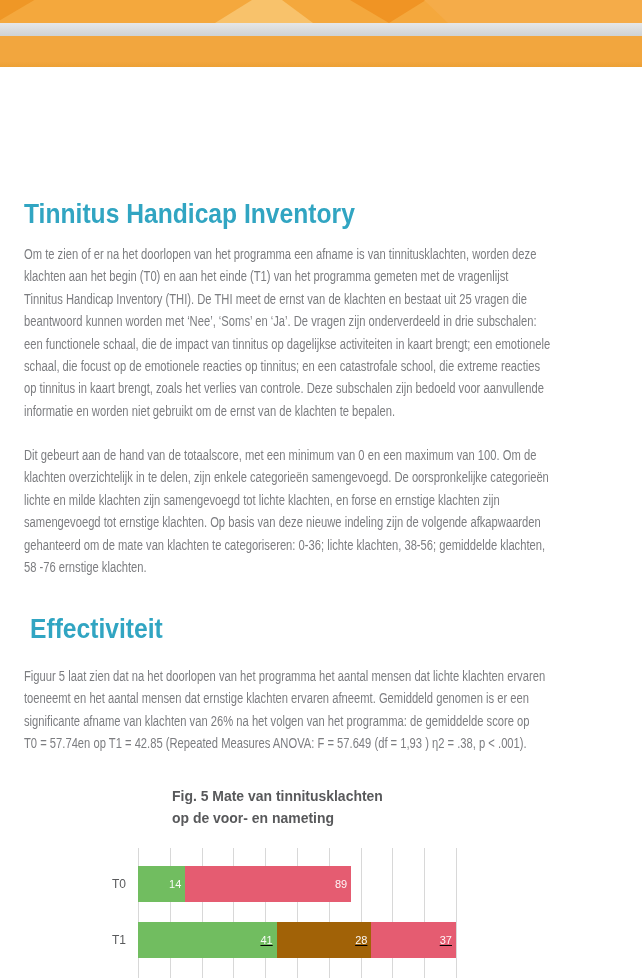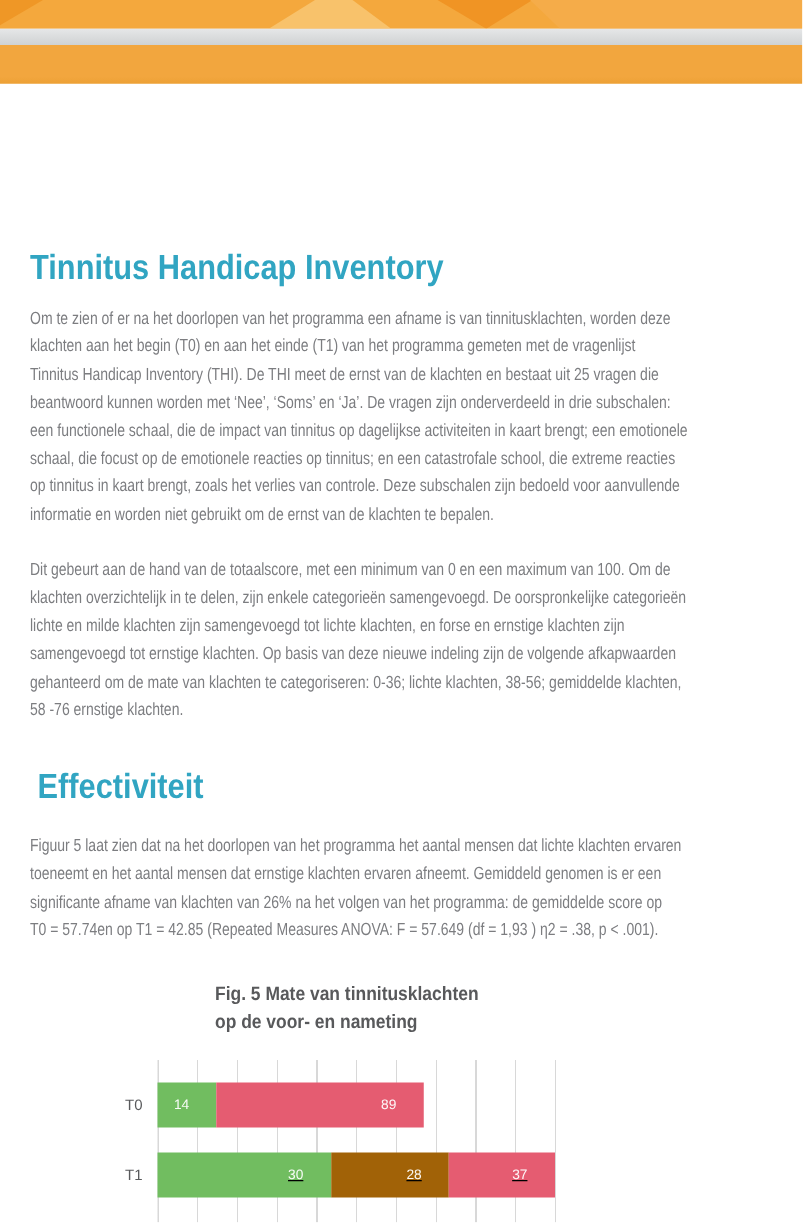--- a/index.html
+++ b/index.html
@@ -20,26 +20,26 @@
   
   .h-teal{position:absolute;color:#31A5C2;font-weight:700;font-size:28px;line-height:32px;
           transform:scaleX(0.88);transform-origin:0 0;white-space:nowrap;}
   .para{position:absolute;color:#7C7D80;font-size:14px;line-height:22.4px;
         transform:scaleX(0.80);transform-origin:0 0;width:780px;}
   .para .text-line{white-space:nowrap;}
   .fig-title{position:absolute;left:172px;top:785px;color:#58595B;font-weight:700;
              font-size:15.5px;line-height:22px;transform:scaleX(0.90);transform-origin:0 0;width:420px;}
   .fig-title .text-line{white-space:nowrap;}
   
-  .plot{position:absolute;left:126px;top:848px;width:325px;height:130px;}
+  .plot{position:absolute;left:138px;top:848px;width:325px;height:130px;}
   .gridlines{position:absolute;left:0;top:0;width:319px;height:130px;
              background:repeating-linear-gradient(to right,#D8D8D8 0 1px,transparent 1px 31.8px);}
   .bar-row{position:absolute;left:0;height:36px;display:flex;}
   .bar-seg{height:36px;display:flex;align-items:center;justify-content:flex-end;
-           color:rgba(255,255,255,0.95);font-size:11px;box-sizing:border-box;padding-right:22px;}
+           color:rgba(255,255,255,0.95);font-size:11px;box-sizing:border-box;padding-right:4px;}
   .row-label{position:absolute;left:-44px;width:32px;text-align:right;color:#595A5C;
              font-size:12px;line-height:36px;}
 </style>
 </head>
 <body>
 
 <div class="page">
 
   <div class="banner">
     <div class="band-a">
@@ -96,21 +96,21 @@
           <div class="bar-seg" style="width: 47.3617px; background: rgb(113, 189, 96);">
             <span>14</span>
           </div>
           <div class="bar-seg" style="width: 165.766px; background: rgb(229, 92, 113);">
             <span>89</span>
           </div>
         </div>
         <div class="bar-row" style="top: 74px; text-decoration: underline;">
           <div class="row-label">T1</div>
           <div class="bar-seg" style="width: 138.702px; background: rgb(113, 189, 96);">
-            <span>30</span>
+            <span>41</span>
           </div>
           <div class="bar-seg" style="width: 94.7234px; background: #a16207;">
             <span>28</span>
           </div>
           <div class="bar-seg" style="width: 84.5745px; background: rgb(229, 92, 113);">
             <span>37</span>
           </div>
         </div>
       </div>
   </div>

